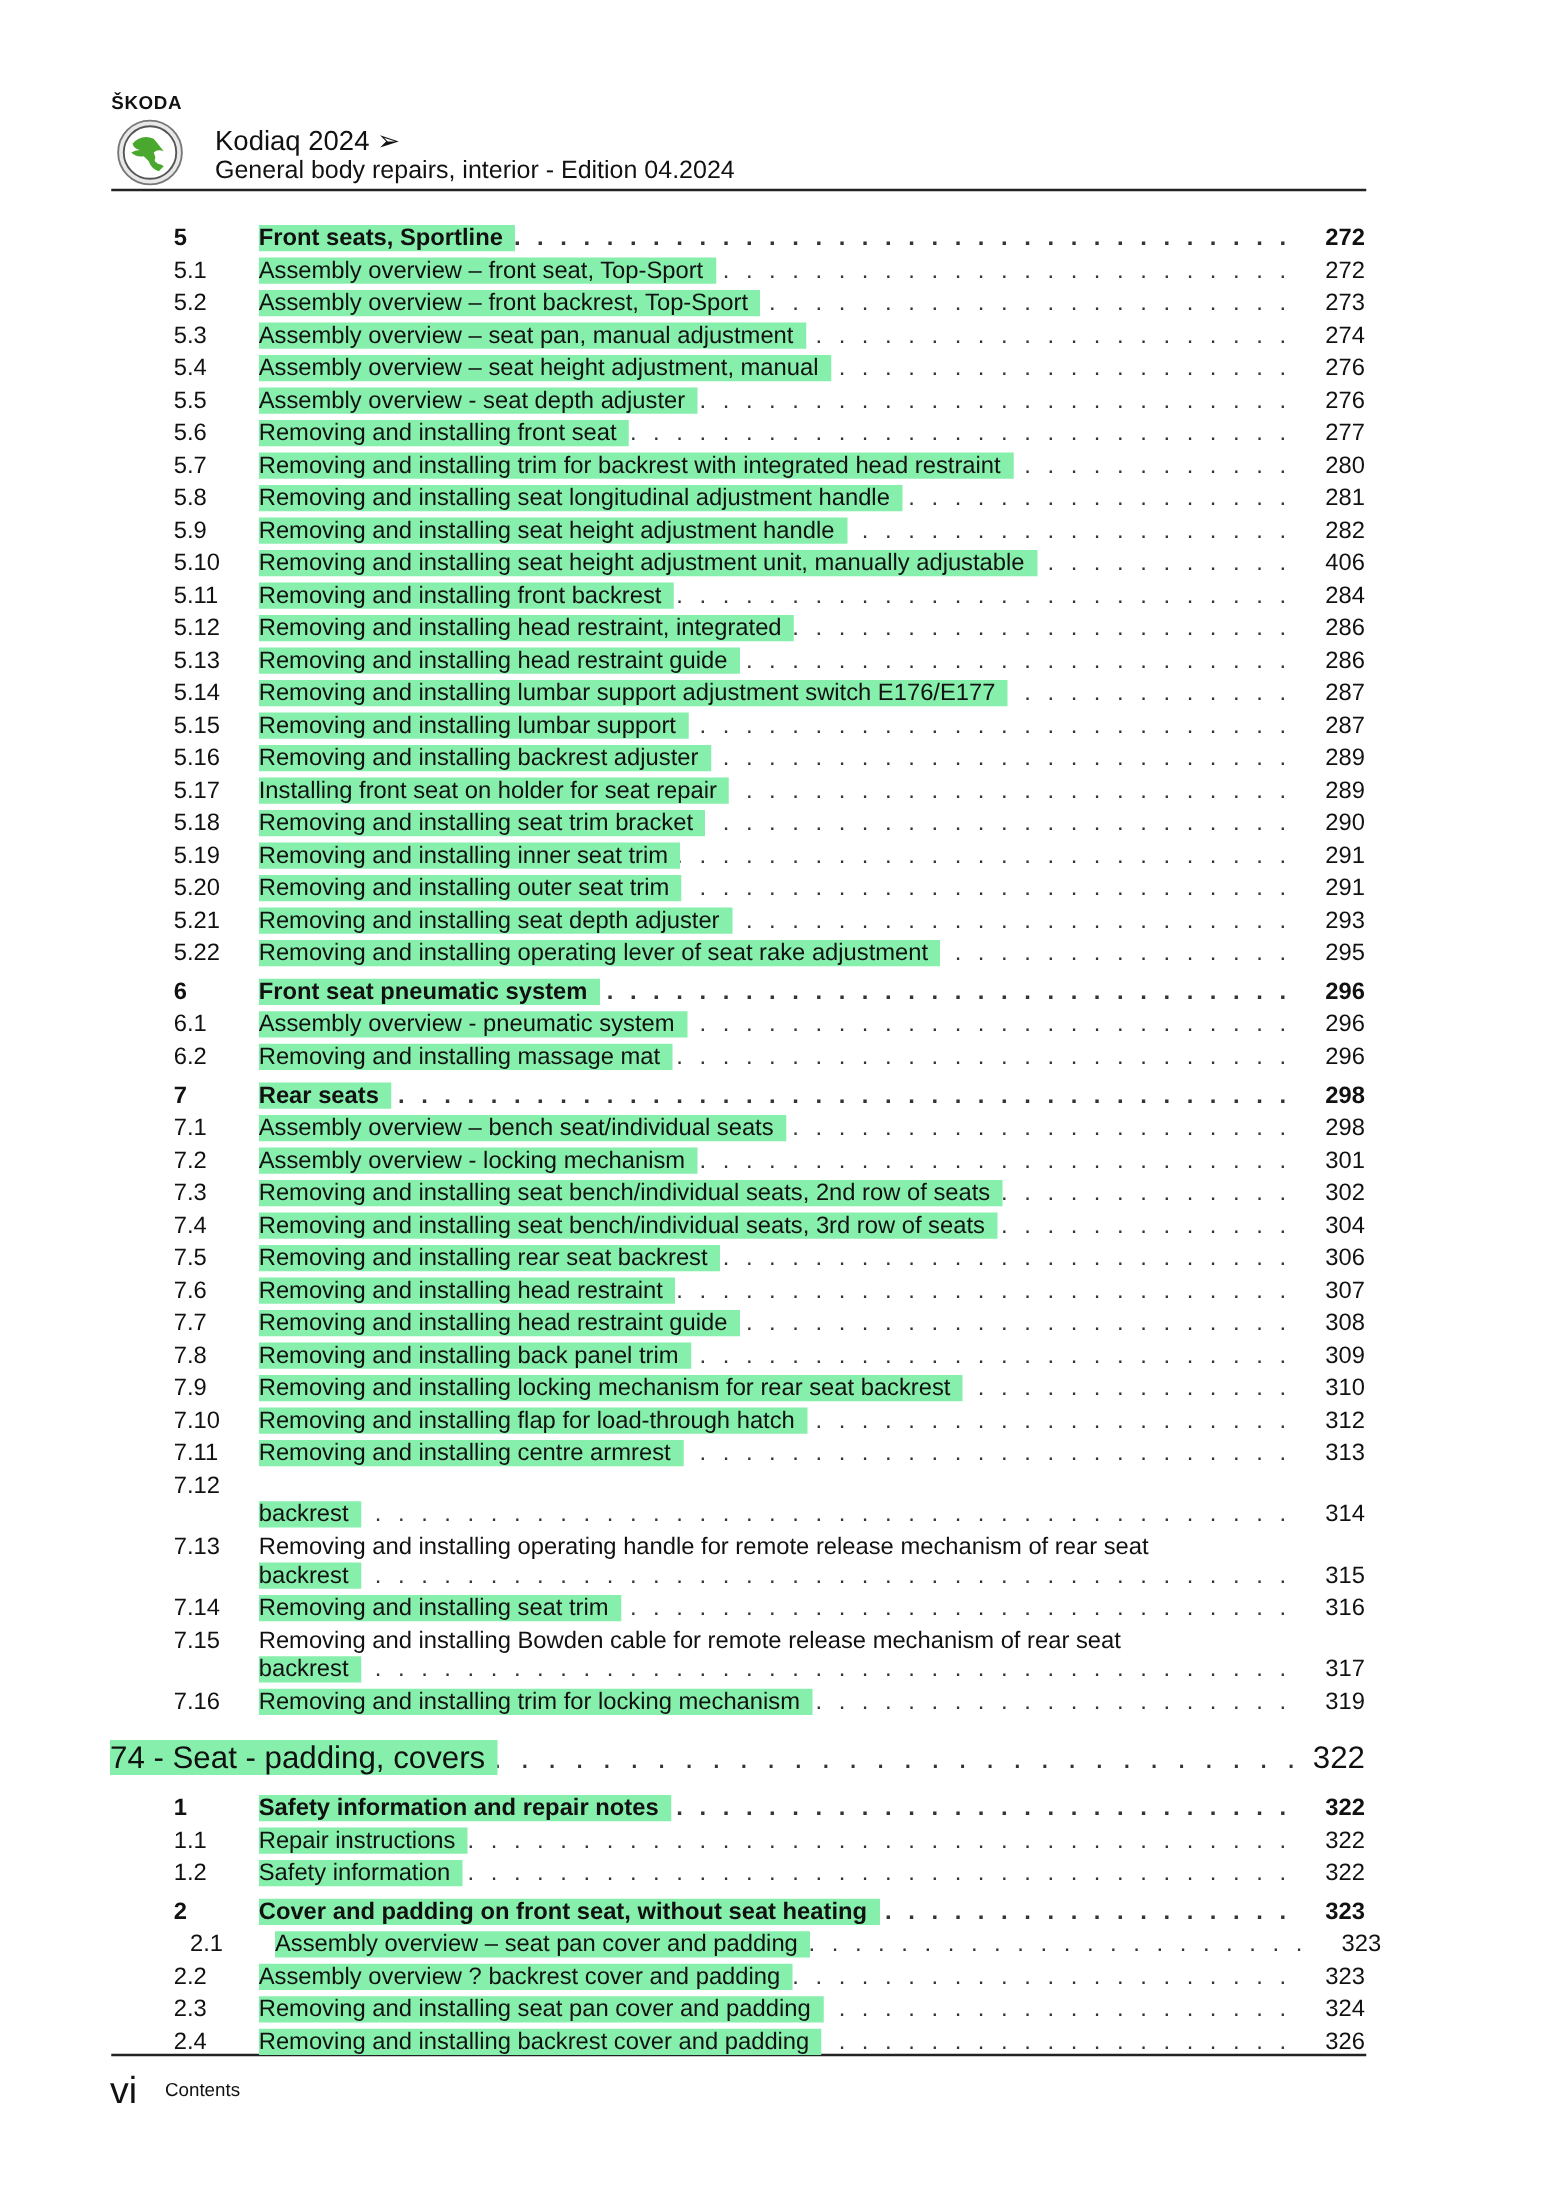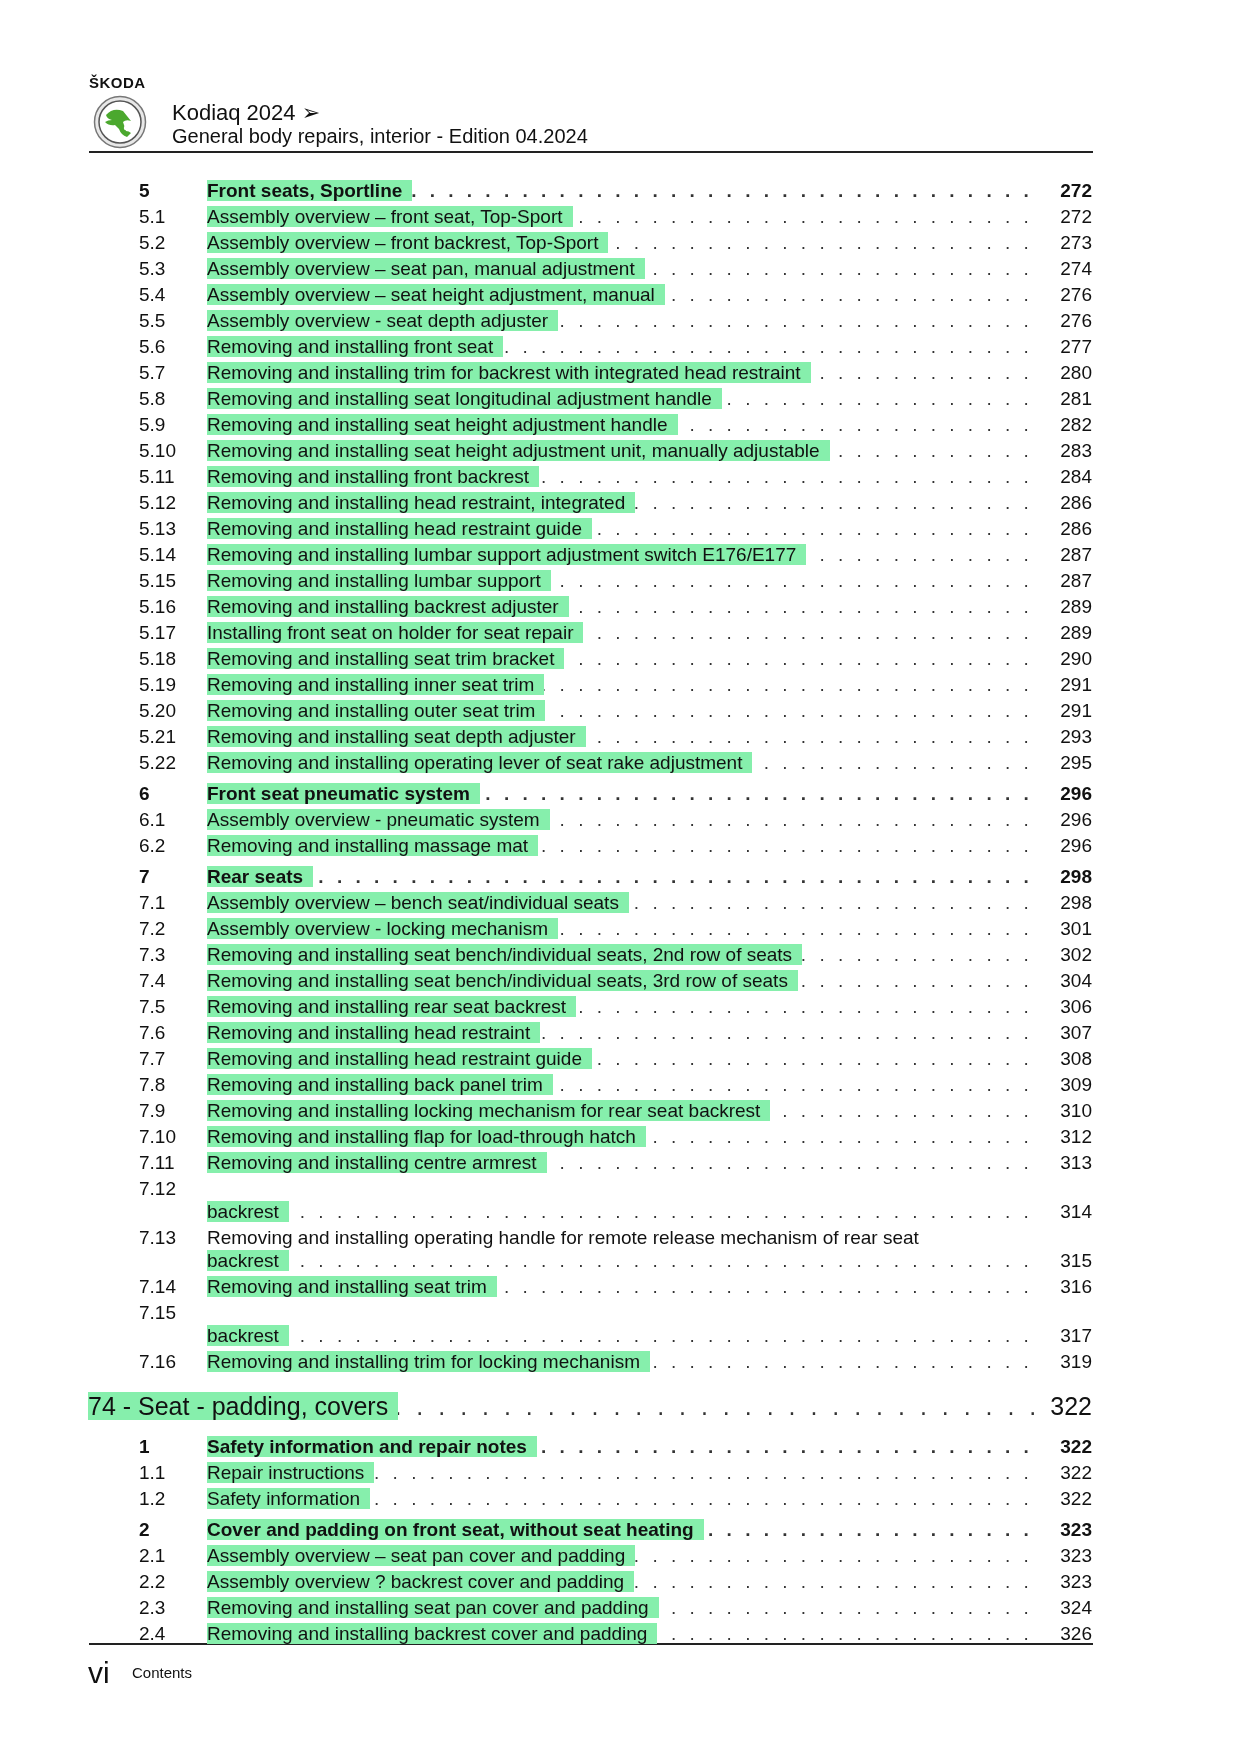--- a/index.html
+++ b/index.html
@@ -83,21 +83,21 @@
       <span class="page">281</span>
     </div>
     <div class="row" style="top: 413px;">
       <span class="num">5.9</span>
       <div class="title"><span class="t">Removing and installing seat height adjustment handle</span><span class="dots"> . . . . . . . . . . . . . . . . . . . . . . . . . . . . . . . . . . . . . . . . . . . . . . . . . . . . . . . . . . . . . . . . . . . . . . . . . . . . . . . . . . . . . . . . . . . . . . . . . . . . . . . . . . . . . . . . . . . . . . . . . . . . . . . . . . . . . . . . . . . . . . . . . . . . . . . . . . . . . . . . . . . . . . . . . . . . . . . . . . . . . . . . . . . . . . . . . . . . . . . .</span></div>
       <span class="page">282</span>
     </div>
     <div class="row" style="top: 439px;">
       <span class="num">5.10</span>
       <div class="title"><span class="t">Removing and installing seat height adjustment unit, manually adjustable</span><span class="dots"> . . . . . . . . . . . . . . . . . . . . . . . . . . . . . . . . . . . . . . . . . . . . . . . . . . . . . . . . . . . . . . . . . . . . . . . . . . . . . . . . . . . . . . . . . . . . . . . . . . . . . . . . . . . . . . . . . . . . . . . . . . . . . . . . . . . . . . . . . . . . . . . . . . . . . . . . . . . . . . . . . . . . . . . . . . . . . . . . . . . . . . . . . . . . . . . . . . . . . . . .</span></div>
-      <span class="page">283</span>
+      <span class="page">406</span>
     </div>
     <div class="row" style="top: 465px;">
       <span class="num">5.11</span>
       <div class="title"><span class="t">Removing and installing front backrest</span><span class="dots"> . . . . . . . . . . . . . . . . . . . . . . . . . . . . . . . . . . . . . . . . . . . . . . . . . . . . . . . . . . . . . . . . . . . . . . . . . . . . . . . . . . . . . . . . . . . . . . . . . . . . . . . . . . . . . . . . . . . . . . . . . . . . . . . . . . . . . . . . . . . . . . . . . . . . . . . . . . . . . . . . . . . . . . . . . . . . . . . . . . . . . . . . . . . . . . . . . . . . . . . .</span></div>
       <span class="page">284</span>
     </div>
     <div class="row" style="top: 491px;">
       <span class="num">5.12</span>
       <div class="title"><span class="t">Removing and installing head restraint, integrated</span><span class="dots"> . . . . . . . . . . . . . . . . . . . . . . . . . . . . . . . . . . . . . . . . . . . . . . . . . . . . . . . . . . . . . . . . . . . . . . . . . . . . . . . . . . . . . . . . . . . . . . . . . . . . . . . . . . . . . . . . . . . . . . . . . . . . . . . . . . . . . . . . . . . . . . . . . . . . . . . . . . . . . . . . . . . . . . . . . . . . . . . . . . . . . . . . . . . . . . . . . . . . . . . .</span></div>
       <span class="page">286</span>
@@ -238,20 +238,21 @@
       <div class="title" style="top:23px"><span class="t">backrest</span><span class="dots"> . . . . . . . . . . . . . . . . . . . . . . . . . . . . . . . . . . . . . . . . . . . . . . . . . . . . . . . . . . . . . . . . . . . . . . . . . . . . . . . . . . . . . . . . . . . . . . . . . . . . . . . . . . . . . . . . . . . . . . . . . . . . . . . . . . . . . . . . . . . . . . . . . . . . . . . . . . . . . . . . . . . . . . . . . . . . . . . . . . . . . . . . . . . . . . . . . . . . . . . .</span></div>
       <span class="page" style="top:23px">315</span>
     </div>
     <div class="row" style="top: 1275px;">
       <span class="num">7.14</span>
       <div class="title"><span class="t">Removing and installing seat trim</span><span class="dots"> . . . . . . . . . . . . . . . . . . . . . . . . . . . . . . . . . . . . . . . . . . . . . . . . . . . . . . . . . . . . . . . . . . . . . . . . . . . . . . . . . . . . . . . . . . . . . . . . . . . . . . . . . . . . . . . . . . . . . . . . . . . . . . . . . . . . . . . . . . . . . . . . . . . . . . . . . . . . . . . . . . . . . . . . . . . . . . . . . . . . . . . . . . . . . . . . . . . . . . . .</span></div>
       <span class="page">316</span>
     </div>
     <div class="row" style="top: 1301px; height: 47px;">
       <span class="num">7.15</span>
+      <span class="wrapline">Removing and installing Bowden cable for remote release mechanism of rear seat</span>
       <div class="title" style="top:23px"><span class="t">backrest</span><span class="dots"> . . . . . . . . . . . . . . . . . . . . . . . . . . . . . . . . . . . . . . . . . . . . . . . . . . . . . . . . . . . . . . . . . . . . . . . . . . . . . . . . . . . . . . . . . . . . . . . . . . . . . . . . . . . . . . . . . . . . . . . . . . . . . . . . . . . . . . . . . . . . . . . . . . . . . . . . . . . . . . . . . . . . . . . . . . . . . . . . . . . . . . . . . . . . . . . . . . . . . . . .</span></div>
       <span class="page" style="top:23px">317</span>
     </div>
     <div class="row" style="top: 1350px;">
       <span class="num">7.16</span>
       <div class="title"><span class="t">Removing and installing trim for locking mechanism</span><span class="dots"> . . . . . . . . . . . . . . . . . . . . . . . . . . . . . . . . . . . . . . . . . . . . . . . . . . . . . . . . . . . . . . . . . . . . . . . . . . . . . . . . . . . . . . . . . . . . . . . . . . . . . . . . . . . . . . . . . . . . . . . . . . . . . . . . . . . . . . . . . . . . . . . . . . . . . . . . . . . . . . . . . . . . . . . . . . . . . . . . . . . . . . . . . . . . . . . . . . . . . . . .</span></div>
       <span class="page">319</span>
     </div>
     <div class="chap" style="top: 1390px;">
       <div class="title"><span class="t">74 - Seat - padding, covers</span><span class="dots"> . . . . . . . . . . . . . . . . . . . . . . . . . . . . . . . . . . . . . . . . . . . . . . . . . . . . . . . . . . . . . . . . . . . . . . . . . . . . . . . . . . . . . . . . . . . . . . . . . . . . . . . . . . . . . . . . . . . . . . . . . . . . . . . . . . . . . . . . . . . . . . . . . . . . . . . . . . . . . . . . . . . . . . . . . . . . . . . . . . . . . . . . . . . . . . . . . . . . . . . .</span></div>
@@ -270,21 +271,21 @@
     <div class="row" style="top: 1487px;">
       <span class="num">1.2</span>
       <div class="title"><span class="t">Safety information</span><span class="dots"> . . . . . . . . . . . . . . . . . . . . . . . . . . . . . . . . . . . . . . . . . . . . . . . . . . . . . . . . . . . . . . . . . . . . . . . . . . . . . . . . . . . . . . . . . . . . . . . . . . . . . . . . . . . . . . . . . . . . . . . . . . . . . . . . . . . . . . . . . . . . . . . . . . . . . . . . . . . . . . . . . . . . . . . . . . . . . . . . . . . . . . . . . . . . . . . . . . . . . . . .</span></div>
       <span class="page">322</span>
     </div>
     <div class="row bold" style="top: 1518px;">
       <span class="num">2</span>
       <div class="title"><span class="t">Cover and padding on front seat, without seat heating</span><span class="dots"> . . . . . . . . . . . . . . . . . . . . . . . . . . . . . . . . . . . . . . . . . . . . . . . . . . . . . . . . . . . . . . . . . . . . . . . . . . . . . . . . . . . . . . . . . . . . . . . . . . . . . . . . . . . . . . . . . . . . . . . . . . . . . . . . . . . . . . . . . . . . . . . . . . . . . . . . . . . . . . . . . . . . . . . . . . . . . . . . . . . . . . . . . . . . . . . . . . . . . . . .</span></div>
       <span class="page">323</span>
     </div>
-    <div class="row" style="top: 1544px;">
+    <div class="row" style="top: 1544px; margin-left: 13px;">
       <span class="num">2.1</span>
       <div class="title"><span class="t">Assembly overview – seat pan cover and padding</span><span class="dots"> . . . . . . . . . . . . . . . . . . . . . . . . . . . . . . . . . . . . . . . . . . . . . . . . . . . . . . . . . . . . . . . . . . . . . . . . . . . . . . . . . . . . . . . . . . . . . . . . . . . . . . . . . . . . . . . . . . . . . . . . . . . . . . . . . . . . . . . . . . . . . . . . . . . . . . . . . . . . . . . . . . . . . . . . . . . . . . . . . . . . . . . . . . . . . . . . . . . . . . . .</span></div>
       <span class="page">323</span>
     </div>
     <div class="row" style="top: 1570px;">
       <span class="num">2.2</span>
       <div class="title"><span class="t">Assembly overview ? backrest cover and padding</span><span class="dots"> . . . . . . . . . . . . . . . . . . . . . . . . . . . . . . . . . . . . . . . . . . . . . . . . . . . . . . . . . . . . . . . . . . . . . . . . . . . . . . . . . . . . . . . . . . . . . . . . . . . . . . . . . . . . . . . . . . . . . . . . . . . . . . . . . . . . . . . . . . . . . . . . . . . . . . . . . . . . . . . . . . . . . . . . . . . . . . . . . . . . . . . . . . . . . . . . . . . . . . . .</span></div>
       <span class="page">323</span>
     </div>
     <div class="row" style="top: 1596px;">

